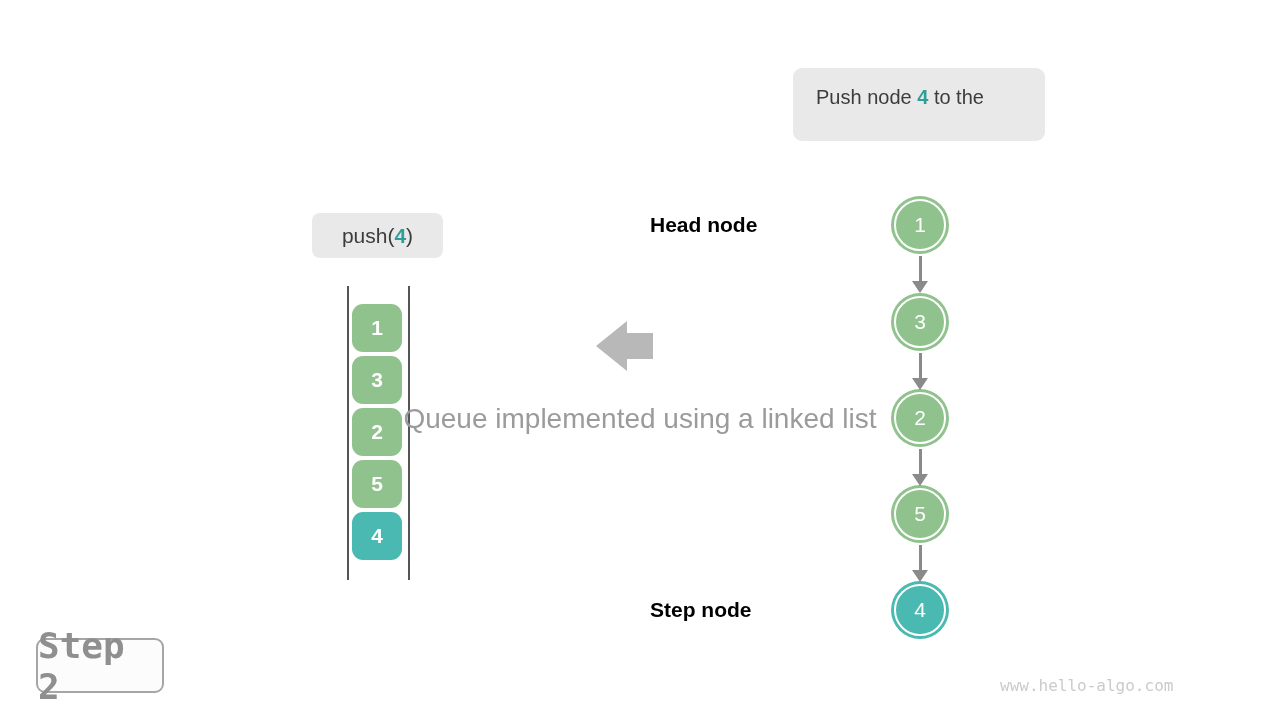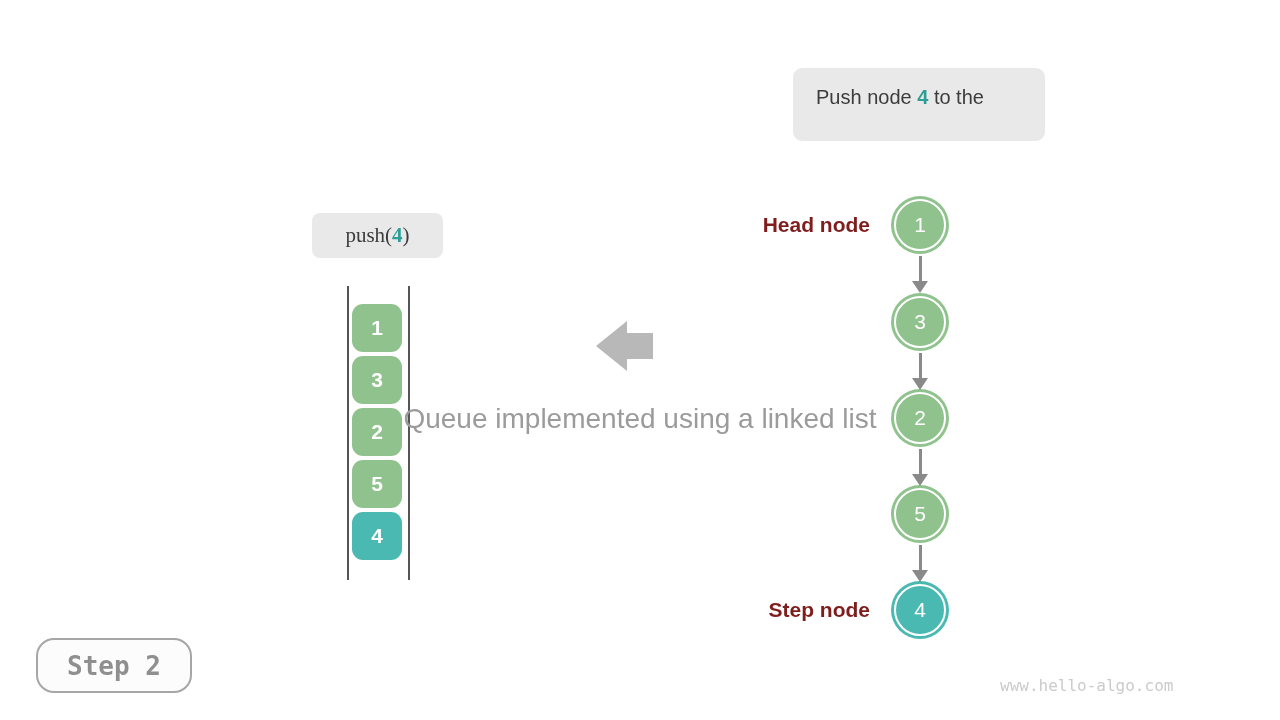--- a/index.html
+++ b/index.html
@@ -18,21 +18,21 @@
     box-sizing: border-box; padding: 15px 0 0 23px;
     font-size: 20px; line-height: 29px; color: #3c3c3c;
   }
   .accent-num { color: #2e9e96; font-weight: 700; }
   
   .push-box {
     position: absolute; left: 312px; top: 213px;
     width: 131px; height: 45px;
     background: #e9e9e9; border-radius: 8px;
     display: flex; align-items: center; justify-content: center;
-    font-family: Liberation Serif, serif;
+    font-family: Liberation Sans, sans-serif;
     font-size: 21px; color: #3c3c3c;
   }
   
   .rail {
     position: absolute; top: 286px; width: 2px; height: 294px;
     background: #555555;
   }
   .rail-left  { left: 347px; }
   .rail-right { left: 408px; }
   .stack-col {
@@ -74,32 +74,32 @@
     background: #8a8a8a;
   }
   .conn-head {
     position: absolute; left: 912px; width: 0; height: 0;
     border-left: 8px solid transparent;
     border-right: 8px solid transparent;
     border-top: 12px solid #8a8a8a;
   }
   .node-label {
     position: absolute; left: 650px; width: 220px;
-    text-align: right; font-size: 21px; font-weight: 700;
-    color: #7f1d1d; line-height: 26px;
+    text-align: left; font-size: 21px; font-weight: 700;
+    color: #000000; line-height: 26px;
   }
   
   .step-badge {
     position: absolute; left: 36px; top: 638px;
-    width: 156px; height: 55px; box-sizing: border-box;
-    border: 2px solid #a6a6a6; border-radius: 18px;
+    width: 128px; height: 55px; box-sizing: border-box;
+    border: 2px solid #a6a6a6; border-radius: 9px;
     background: #fcfcfc;
     display: flex; align-items: center; justify-content: center;
     font-family: "DejaVu Sans Mono", monospace;
-    font-size: 26px; font-weight: 700; color: #8f8f8f;
+    font-size: 36px; font-weight: 700; color: #8f8f8f;
   }
   
   .watermark {
     position: absolute; left: 1000px; top: 676px; width: 240px;
     text-align: left;
     font-family: "DejaVu Sans Mono", monospace;
     font-size: 16px; color: #cbcbcb;
   }
 </style>
 </head>

